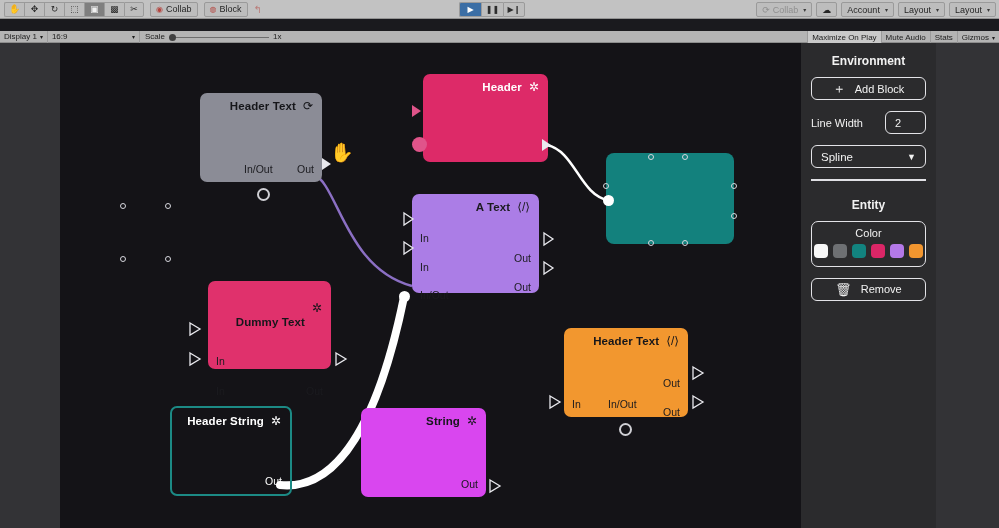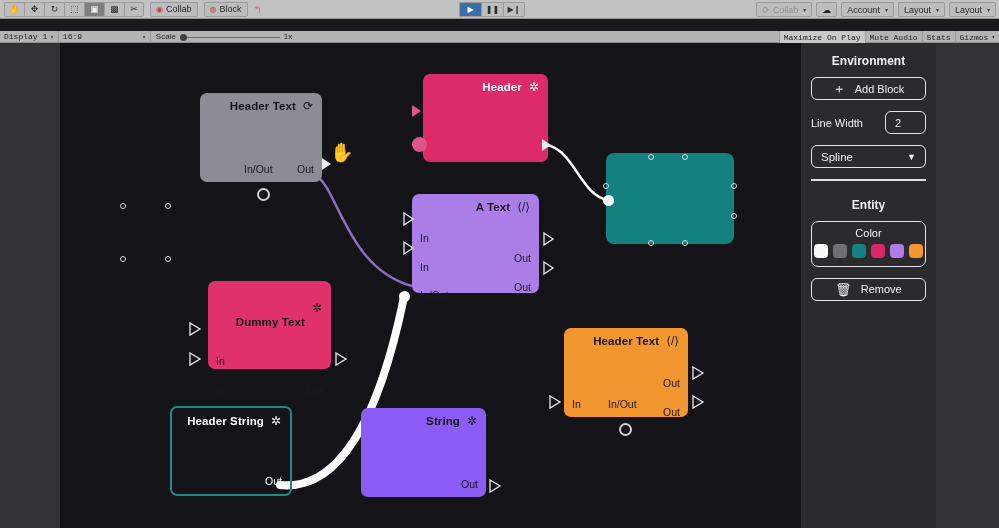--- a/index.html
+++ b/index.html
@@ -73,21 +73,21 @@
   .tab .tabic { font-size: 7px; color: #3a3a3a; }
 
   
   .gamebar {
     position: absolute; left: 0; top: 31px; width: 999px; height: 12px;
     background: #b4b4b4; border-bottom: 1px solid #8d8d8d;
     display: flex; align-items: center; font-size: 8px; color: #1d1d1d;
   }
   .gb-seg {
     height: 12px; display: flex; align-items: center; padding: 0 4px;
-    border-right: 1px solid #9b9b9b; gap: 3px; font-family: Liberation Mono, monospace;
+    border-right: 1px solid #9b9b9b; gap: 3px;
   }
   .gb-seg .caret { font-size: 6px; }
   .seg-wide { width: 92px; justify-content: space-between; }
   .scale-wrap { display: flex; align-items: center; gap: 4px; padding: 0 5px; justify-content: center; }
   .slider { position: relative; width: 100px; height: 10px; }
   .slider .track {
     position: absolute; left: 0; top: 5px; width: 100px; height: 1px; background: #6d6d6d;
   }
   .slider .knob {
     position: absolute; left: 0; top: 2px; width: 7px; height: 7px;
@@ -384,21 +384,21 @@
     <div class="node" style="left:110px; top:363px; width:122px; height:90px; background:transparent; border:2px solid #1c8a85;">
       <div class="node-head">
         <span class="node-title" style="color:#ffffff;">Header String</span>
         <span class="node-ic" style="color:#ffffff;">✲</span>
       </div>
       <div class="node-body">
         <span class="plabel r" style="color:#ffffff; bottom:8px;">Out</span>
       </div>
     </div>
 
-    <div class="node" style="left:301px; top:365px; width:125px; height:89px; background:#8b5cf6;">
+    <div class="node" style="left:301px; top:365px; width:125px; height:89px; background:#d946ef;">
       <div class="node-head">
         <span class="node-title" style="color:#16161a;">String</span>
         <span class="node-ic" style="color:#16161a;">✲</span>
       </div>
       <div class="node-body">
         <span class="plabel r" style="color:#16161a; bottom:8px;">Out</span>
       </div>
     </div>
     <svg class="wires" width="741" height="485">
       <polygon points="430,437 440,443 430,449" fill="none" stroke="#e9e9ee" stroke-width="1.3"></polygon>

